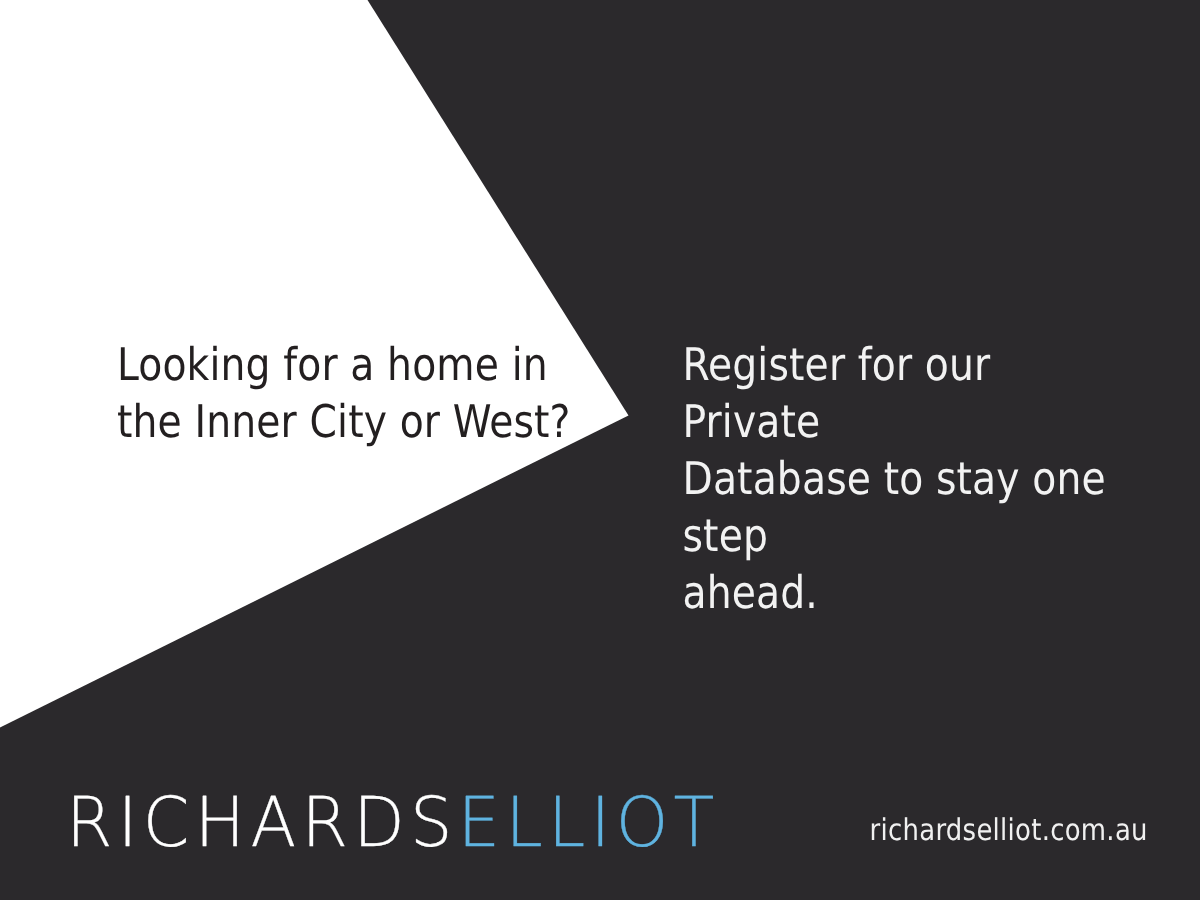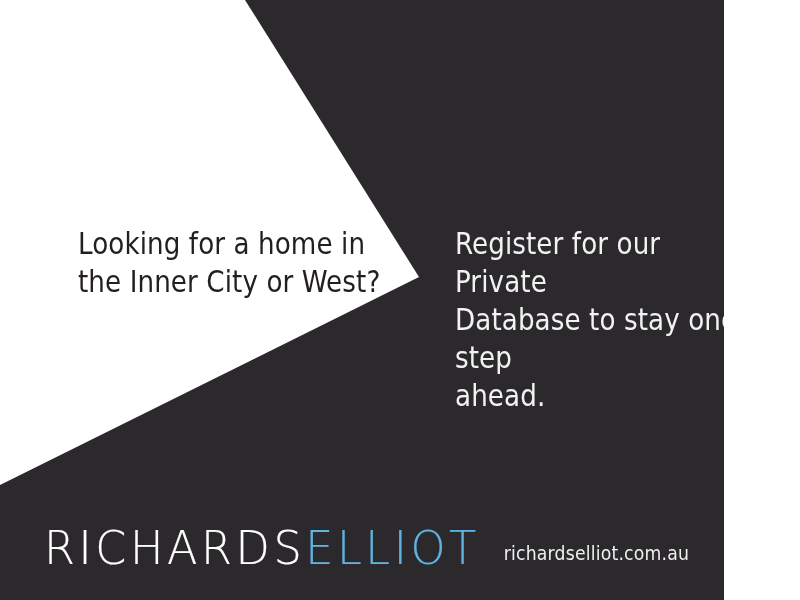--- a/index.html
+++ b/index.html
@@ -2,21 +2,21 @@
 <html><head>
 <meta charset="utf-8">
 <style>
   html, body {
     margin: 0;
     padding: 0;
     background: #ffffff;
   }
   #slide {
     position: relative;
-    width: 724px;
+    width: 800px;
     height: 600px;
     overflow: hidden;
     background: #2b292c;
     font-family: "Liberation Sans", sans-serif;
     -webkit-font-smoothing: antialiased;
   }
   
   #white-shape {
     position: absolute;
     left: 0;

